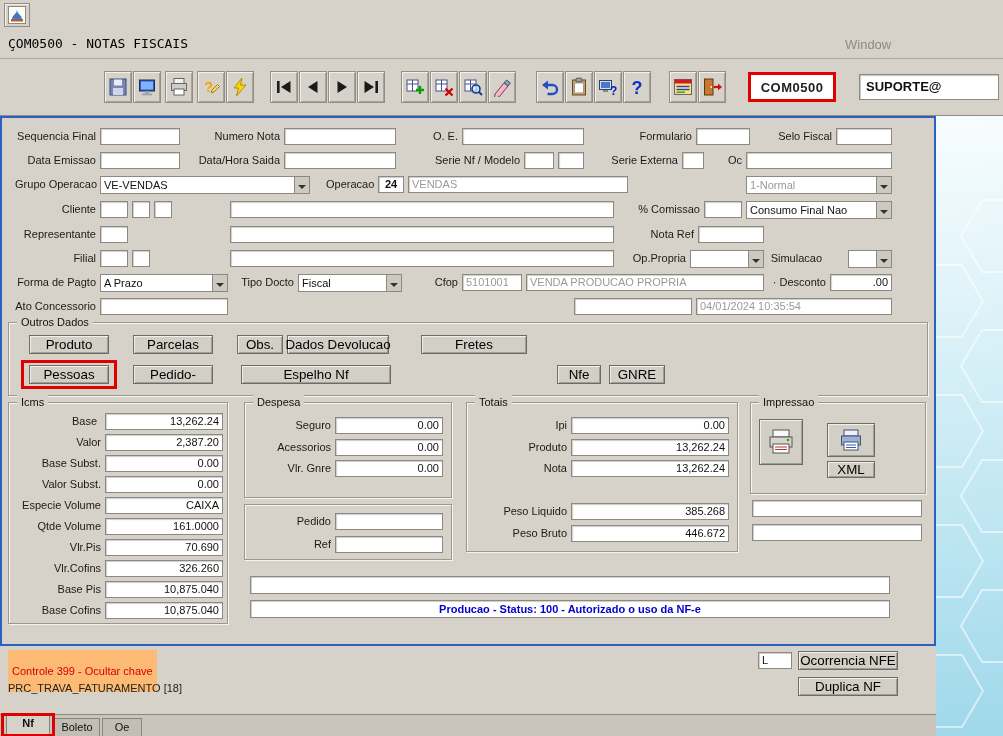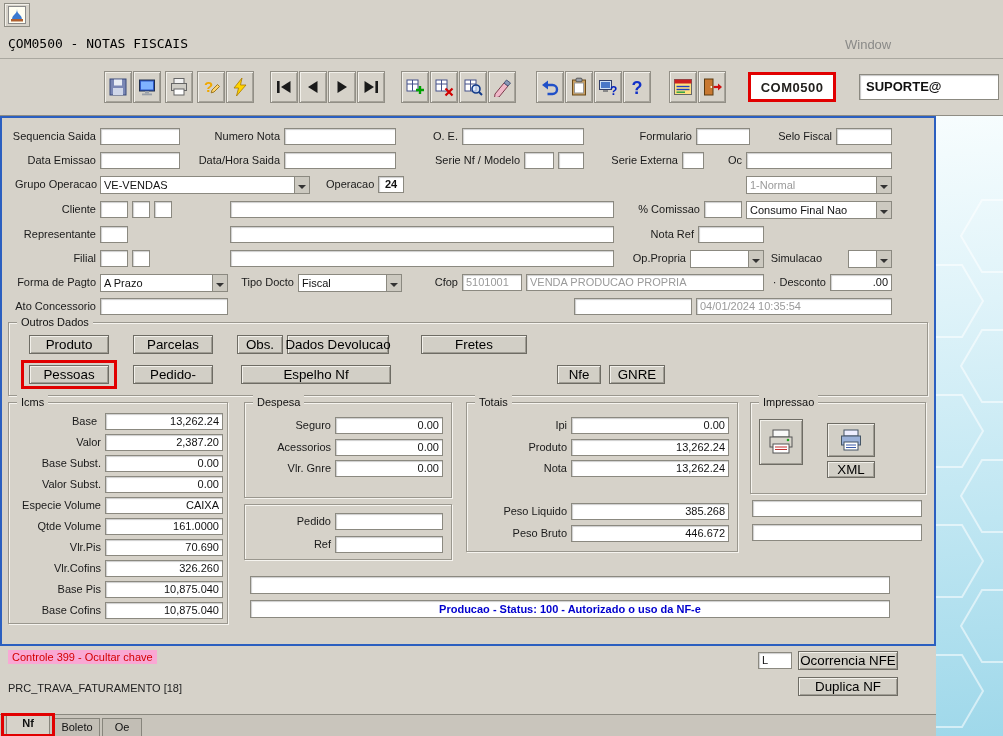--- a/index.html
+++ b/index.html
@@ -32,21 +32,21 @@
   .combo-text{flex:1;padding:0 3px;line-height:16px;white-space:nowrap;overflow:hidden}
   .combo-btn{flex:0 0 15px;background:#ccc9c0;border-left:1px solid #8b8980;display:flex;align-items:center;justify-content:center}
   .combo-btn::after{content:"";width:0;height:0;border:4px solid transparent;border-top-color:#333;margin-top:8px}
   .grp{position:absolute;border:1px solid #9a978e;box-shadow:inset 1px 1px 0 #f6f4ef,1px 1px 0 #f6f4ef}
   .grp-title{position:absolute;top:-8px;left:8px;background:#d6d2c9;padding:0 4px;font-weight:normal;line-height:14px;white-space:nowrap}
   .btn{position:absolute;background:#d2cfc6;border:1px solid #6e6c64;box-shadow:inset 1px 1px 0 #f2f0ea,inset -1px -1px 0 #a09d94;display:flex;align-items:center;justify-content:center;white-space:nowrap;cursor:default}
   .ann{position:absolute;border:3px solid #e10000;pointer-events:none;z-index:6;background:transparent}
   .statusmsg{color:#0000cd;font-weight:bold}
   
   .bottom{position:absolute;left:0;top:646px;width:936px;height:68px;background:#d6d2c9}
-  .warn{position:absolute;left:8px;top:4px;background:#f9a8d4;color:#d40000;padding:1px 4px;white-space:nowrap}
+  .warn{position:absolute;left:8px;top:4px;background:#fdba74;color:#d40000;padding:15px 4px;white-space:nowrap}
   .prc{position:absolute;left:8px;top:36px;color:#222;white-space:nowrap}
   .tabbar{position:absolute;left:0;top:714px;width:936px;height:22px;background:#c9c5bc;border-top:1px solid #8a887f}
   .tab{position:absolute;text-align:center;border:1px solid #87857c;background:#c2beb5;line-height:17px}
   .tab.active{top:0;height:21px;background:#d6d2c9;border-top:none;font-weight:bold}
   .tab.inactive{top:3px;height:19px}
   
   .teal{position:absolute;left:936px;top:116px;width:67px;height:620px;background:linear-gradient(175deg,#f7fdfe 0%,#dff3f9 30%,#bfe6f2 65%,#9fd8ea 100%)}
 </style>
 </head>
 <body>
@@ -229,21 +229,21 @@
     </div>
     <div class="appcode">
         <span>COM0500</span>
       </div>
     <div class="userfield">SUPORTE@</div>
   </div>
 
   <div class="panel">
     <div class="panel-body">
 
-      <div class="lbl" style="left:6px;top:10px;width:88px">Sequencia Saida</div>
+      <div class="lbl" style="left:6px;top:10px;width:88px">Sequencia Final</div>
       <div class="fld" style="left:98px;top:10px;width:80px"></div>
       <div class="lbl" style="left:192px;top:10px;width:86px">Numero Nota</div>
       <div class="fld" style="left:282px;top:10px;width:112px"></div>
       <div class="lbl" style="left:418px;top:10px;width:38px">O. E.</div>
       <div class="fld" style="left:460px;top:10px;width:122px"></div>
       <div class="lbl" style="left:628px;top:10px;width:62px">Formulario</div>
       <div class="fld" style="left:694px;top:10px;width:54px"></div>
       <div class="lbl" style="left:768px;top:10px;width:62px">Selo Fiscal</div>
       <div class="fld" style="left:834px;top:10px;width:56px"></div>
 
@@ -259,20 +259,21 @@
       <div class="lbl" style="left:714px;top:34px;width:26px">Oc</div>
       <div class="fld" style="left:744px;top:34px;width:146px"></div>
 
       <div class="lbl" style="left:7px;top:58px;width:88px">Grupo Operacao</div>
       <div class="combo" style="left:98px;top:58px;width:210px">
         <span class="combo-text">VE-VENDAS</span>
         <span class="combo-btn"></span>
       </div>
       <div class="lbl" style="left:324px;top:58px;width:48px">Operacao</div>
       <div class="fld bold ctr" style="left:376px;top:58px;width:26px">24</div>
+      <div class="fld dis" style="left:406px;top:58px;width:220px">VENDAS</div>
       <div class="combo" style="left:744px;top:58px;width:146px">
         <span class="combo-text dis">1-Normal</span>
         <span class="combo-btn"></span>
       </div>
 
       <div class="lbl" style="left:6px;top:83px;width:88px">Cliente</div>
       <div class="fld" style="left:98px;top:83px;width:28px"></div>
       <div class="fld" style="left:130px;top:83px;width:18px"></div>
       <div class="fld" style="left:152px;top:83px;width:18px"></div>
       <div class="fld" style="left:228px;top:83px;width:384px"></div>

